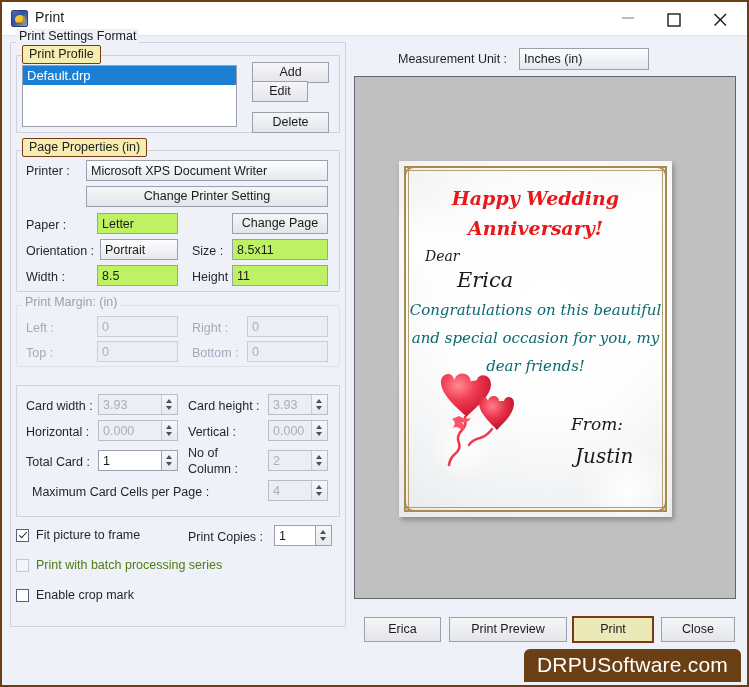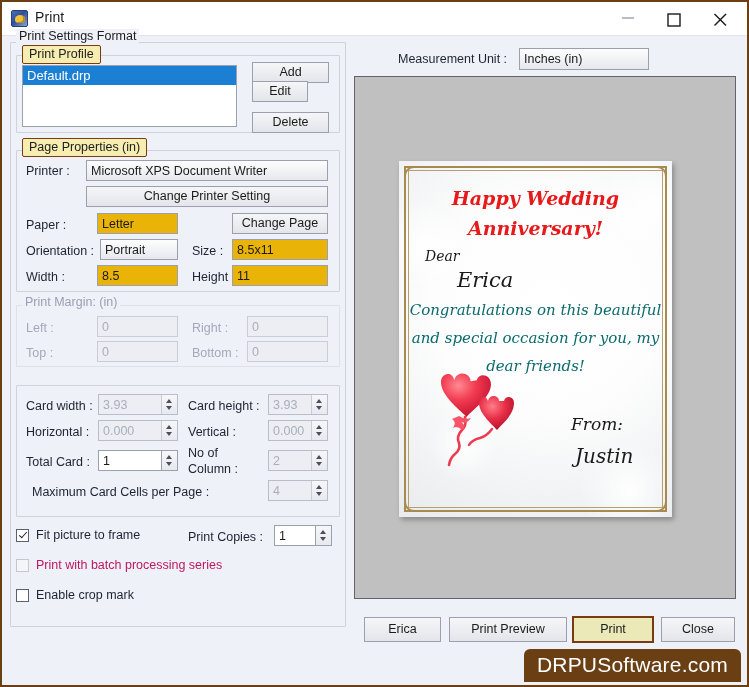--- a/index.html
+++ b/index.html
@@ -87,21 +87,21 @@
     font-size: 12.5px;
     color: #1b2430;
     white-space: nowrap;
   }
   .lbl.dis { color: #a3a9ba; }
 
   
   .tbox {
     position: absolute;
     border: 1px solid #9aa0ae;
-    background: #eab308;
+    background: #bef264;
     box-sizing: border-box;
     font-size: 12.5px;
     color: #1b1b1b;
     padding: 2px 4px;
     line-height: 16px;
     overflow: hidden;
     white-space: nowrap;
   }
   .tbox.dis { background: #eceef4; color: #a9aebd; border-color: #c9cdd8; }
 
@@ -185,21 +185,21 @@
   .cbox.checked::after {
     content: "";
     position: absolute;
     left: 4px; top: 0px;
     width: 3px; height: 7px;
     border: solid #1b1b1b;
     border-width: 0 1.6px 1.6px 0;
     transform: rotate(42deg);
   }
   .cblabel { font-size: 12.5px; color: #1b2430; white-space: nowrap; }
-  .cblabel.dis { color: #be185d; }
+  .cblabel.dis { color: #4d7c0f; }
 
   
   #profile-list {
     position: absolute;
     left: 20px; top: 63px; width: 215px; height: 62px;
     background: #ffffff;
     border: 1px solid #9aa0ae;
     box-sizing: border-box;
     overflow: hidden;
   }

